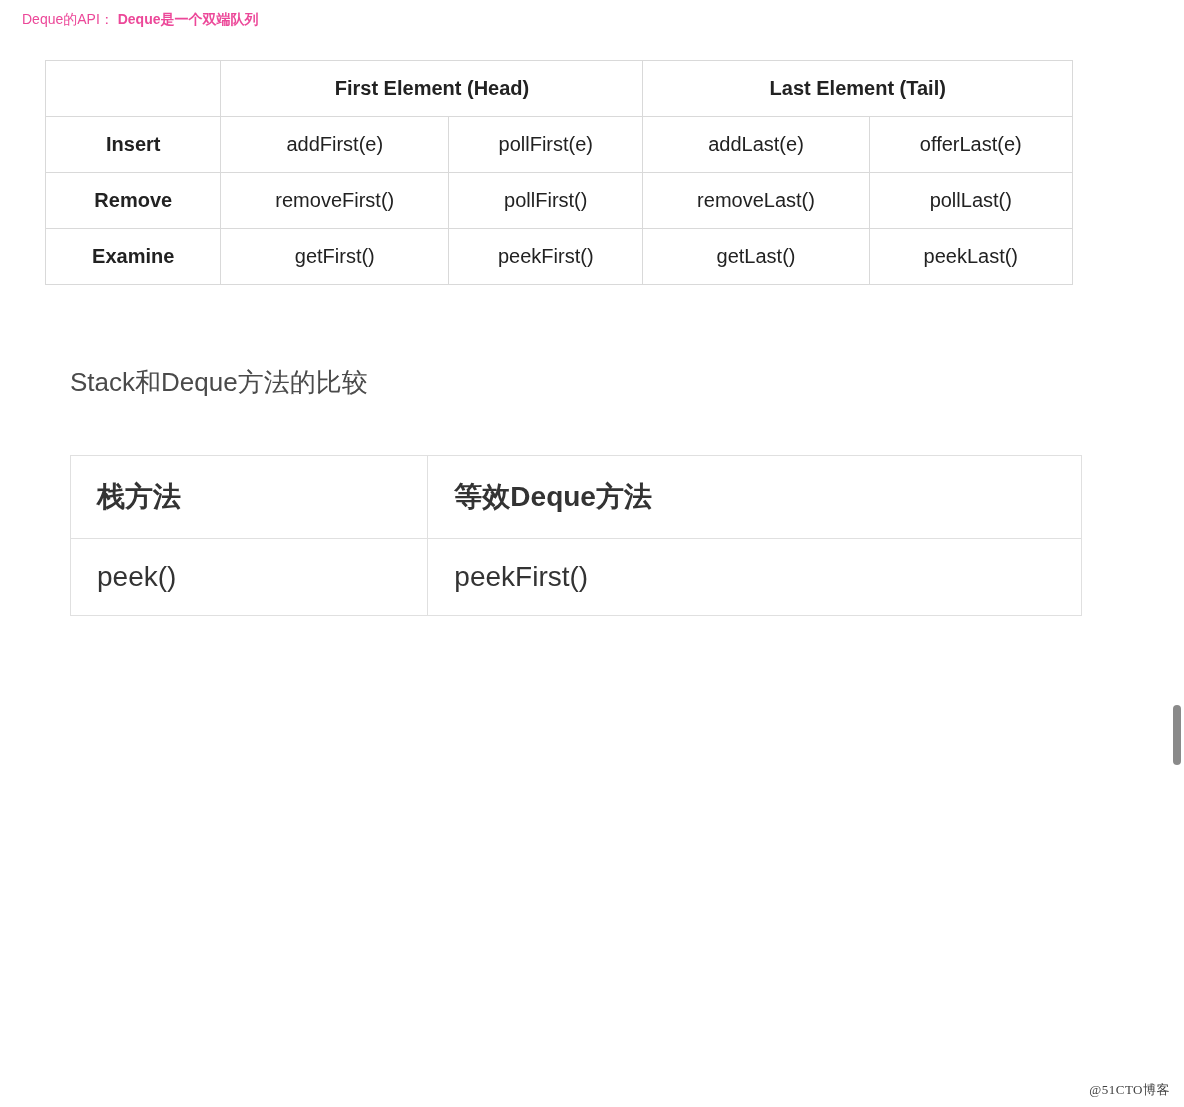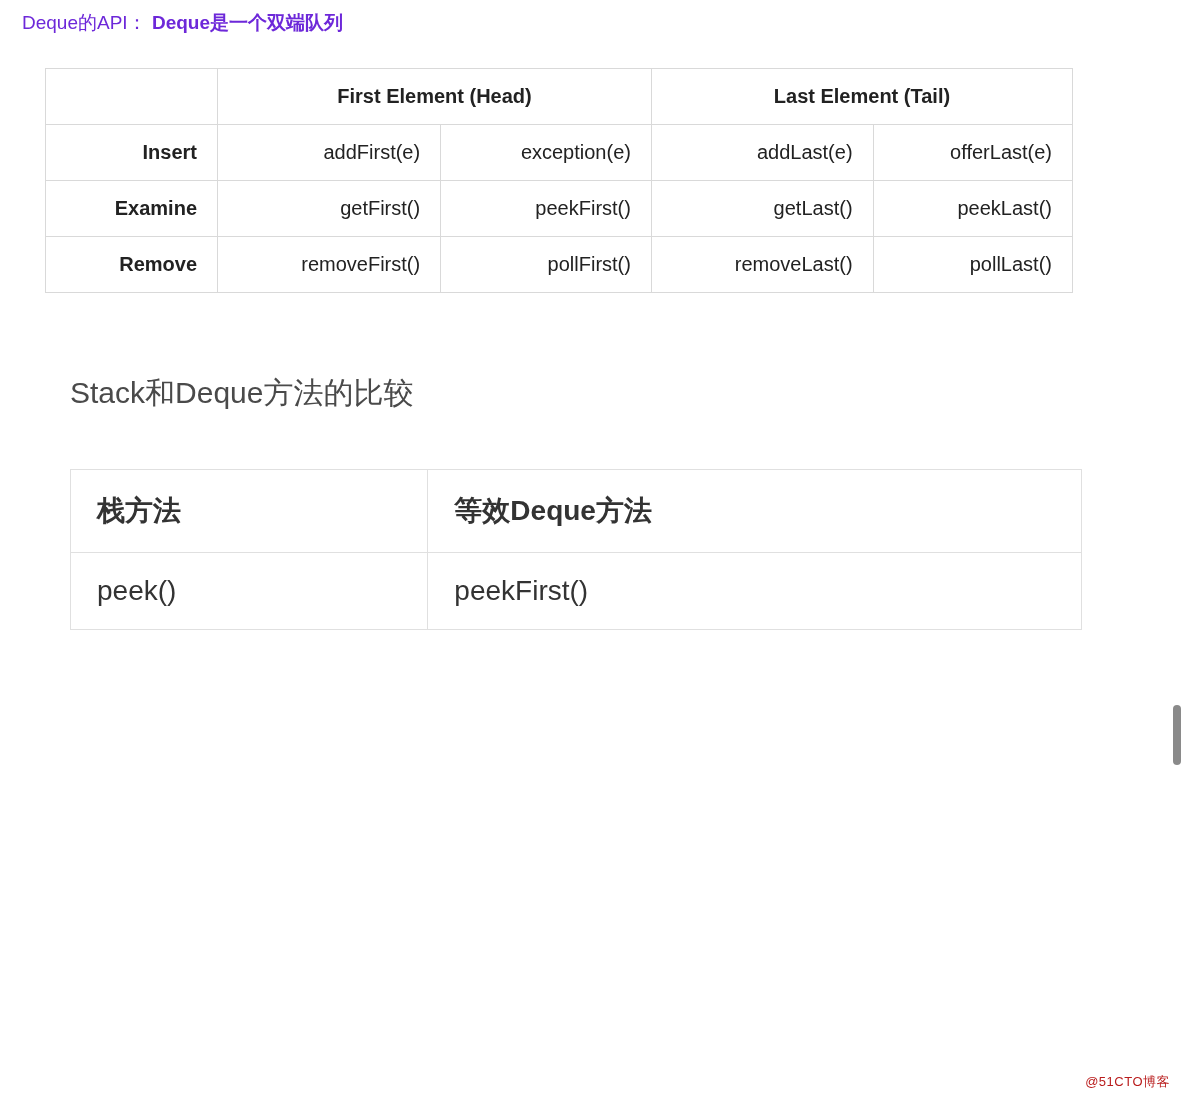--- a/index.html
+++ b/index.html
@@ -9,58 +9,58 @@
     }
     body {
       font-family: -apple-system, BlinkMacSystemFont, "Segoe UI", "PingFang SC", "Microsoft YaHei", sans-serif;
       background: #fff;
       width: 1184px;
       height: 1107px;
       position: relative;
       padding: 0;
     }
     .heading-line {
-      font-size: 19px;
-      color: #6d28d9;
+      font-size: 14px;
+      color: #ec4899;
       padding: 8px 22px 0 22px;
       line-height: 1.6;
     }
     .heading-line .bold {
       font-weight: 700;
     }
     .table-wrap {
       padding: 30px 45px 0 45px;
     }
     table.api-table {
       border-collapse: collapse;
       width: 1028px;
       font-size: 20px;
       color: #222;
     }
     table.api-table th, table.api-table td {
       border: 1px solid #d9d9d9;
       padding: 16px 20px;
-      text-align: right;
+      text-align: center;
       vertical-align: middle;
       background: #fff;
     }
     table.api-table thead th {
       font-weight: 700;
       text-align: center;
     }
     table.api-table .sub-header {
       font-style: italic;
       font-weight: 400;
       text-align: left;
     }
     table.api-table .row-header {
       font-weight: 700;
     }
     .section-title {
-      font-size: 30px;
+      font-size: 26px;
       color: #4a4a4a;
       padding: 80px 0 0 70px;
       font-weight: 400;
     }
     .compare-wrap {
       padding: 55px 39px 0 70px;
     }
     table.compare-table {
       border-collapse: collapse;
       width: 1012px;
@@ -77,24 +77,25 @@
     table.compare-table thead th {
       font-weight: 700;
       font-size: 28px;
     }
     table.compare-table tbody tr.shaded td {
       background: #f2f2f2;
     }
     .watermark {
       position: absolute;
       right: 14px;
-      bottom: 16px;
+      bottom: 8px;
       font-size: 13px;
-      color: #b91c1c;
+      color: #404040;
       letter-spacing: 0.5px;
+      font-family: Liberation Serif, serif;
     }
     .scroll-indicator {
       position: absolute;
       right: 3px;
       top: 705px;
       width: 8px;
       height: 60px;
       background: #8a8a8a;
       border-radius: 4px;
     }
@@ -113,37 +114,37 @@
       <tr>
         <th></th>
         <th colspan="2">First Element (Head)</th>
         <th colspan="2">Last Element (Tail)</th>
       </tr>
     </thead>
     <tbody>
       <tr>
         <td class="row-header">Insert</td>
         <td>addFirst(e)</td>
-        <td>exception(e)</td>
+        <td>pollFirst(e)</td>
         <td>addLast(e)</td>
         <td>offerLast(e)</td>
+      </tr>
+      <tr>
+        <td class="row-header">Remove</td>
+        <td>removeFirst()</td>
+        <td>pollFirst()</td>
+        <td>removeLast()</td>
+        <td>pollLast()</td>
       </tr>
       <tr>
         <td class="row-header">Examine</td>
         <td>getFirst()</td>
         <td>peekFirst()</td>
         <td>getLast()</td>
         <td>peekLast()</td>
-      </tr>
-      <tr>
-        <td class="row-header">Remove</td>
-        <td>removeFirst()</td>
-        <td>pollFirst()</td>
-        <td>removeLast()</td>
-        <td>pollLast()</td>
       </tr>
     </tbody>
   </table>
 </div>
 
 <div class="section-title">Stack和Deque方法的比较</div>
 
 <div class="compare-wrap">
   <table class="compare-table">
     <thead>

